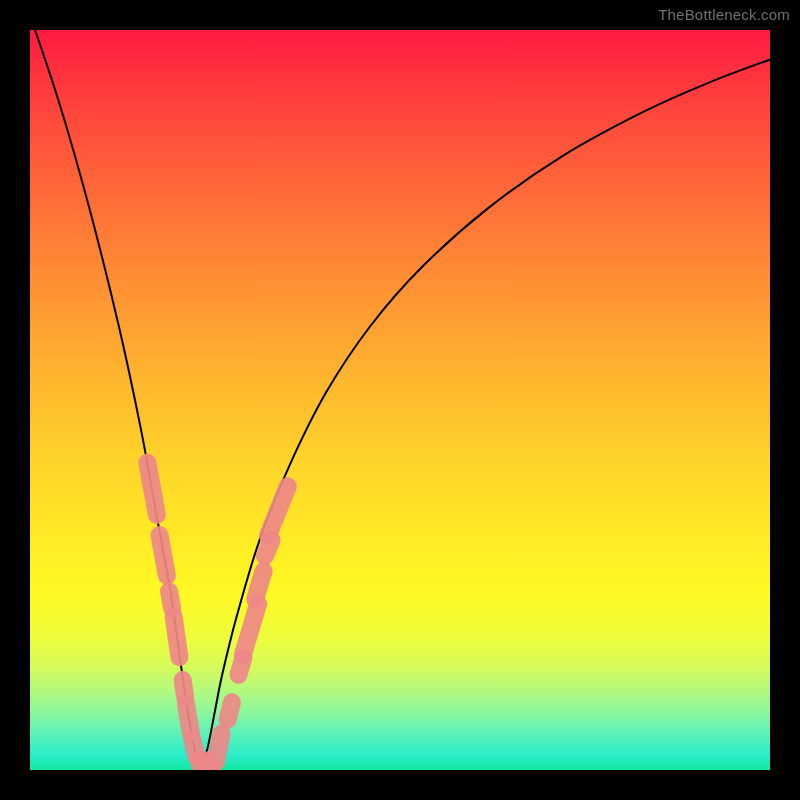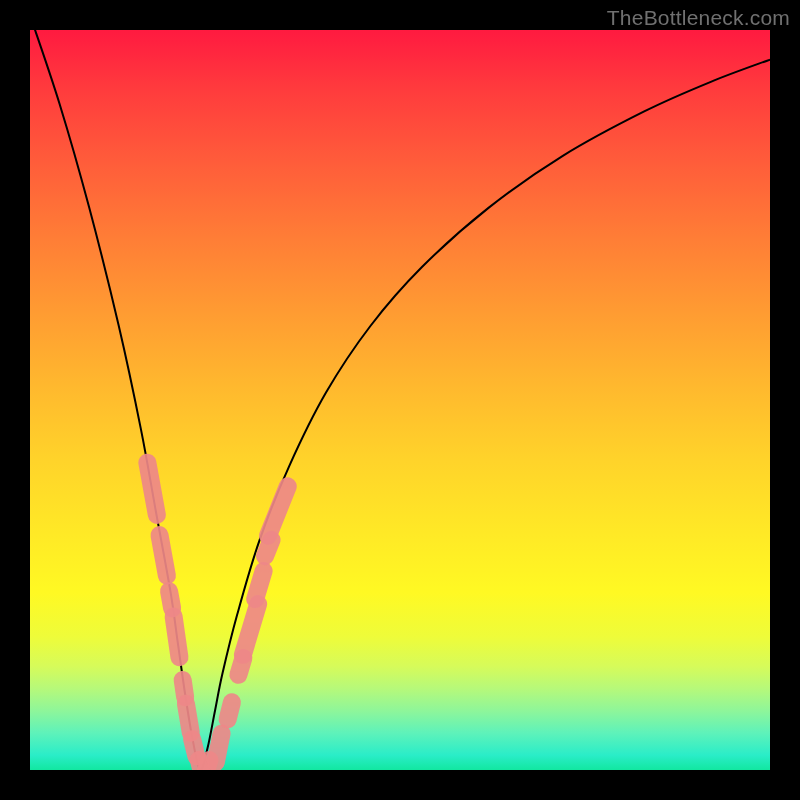--- a/index.html
+++ b/index.html
@@ -49,21 +49,21 @@
   }
   svg.curve {
     position: absolute;
     inset: 0;
   }
   .watermark {
     position: absolute;
     top: 6px;
     right: 10px;
     color: #707070;
-    font-size: 21px;
+    font-size: 15px;
     letter-spacing: 0.2px;
     user-select: none;
   }
 </style>
 </head>
 <body>
 
 <div class="frame">
 
   <div class="plot">

